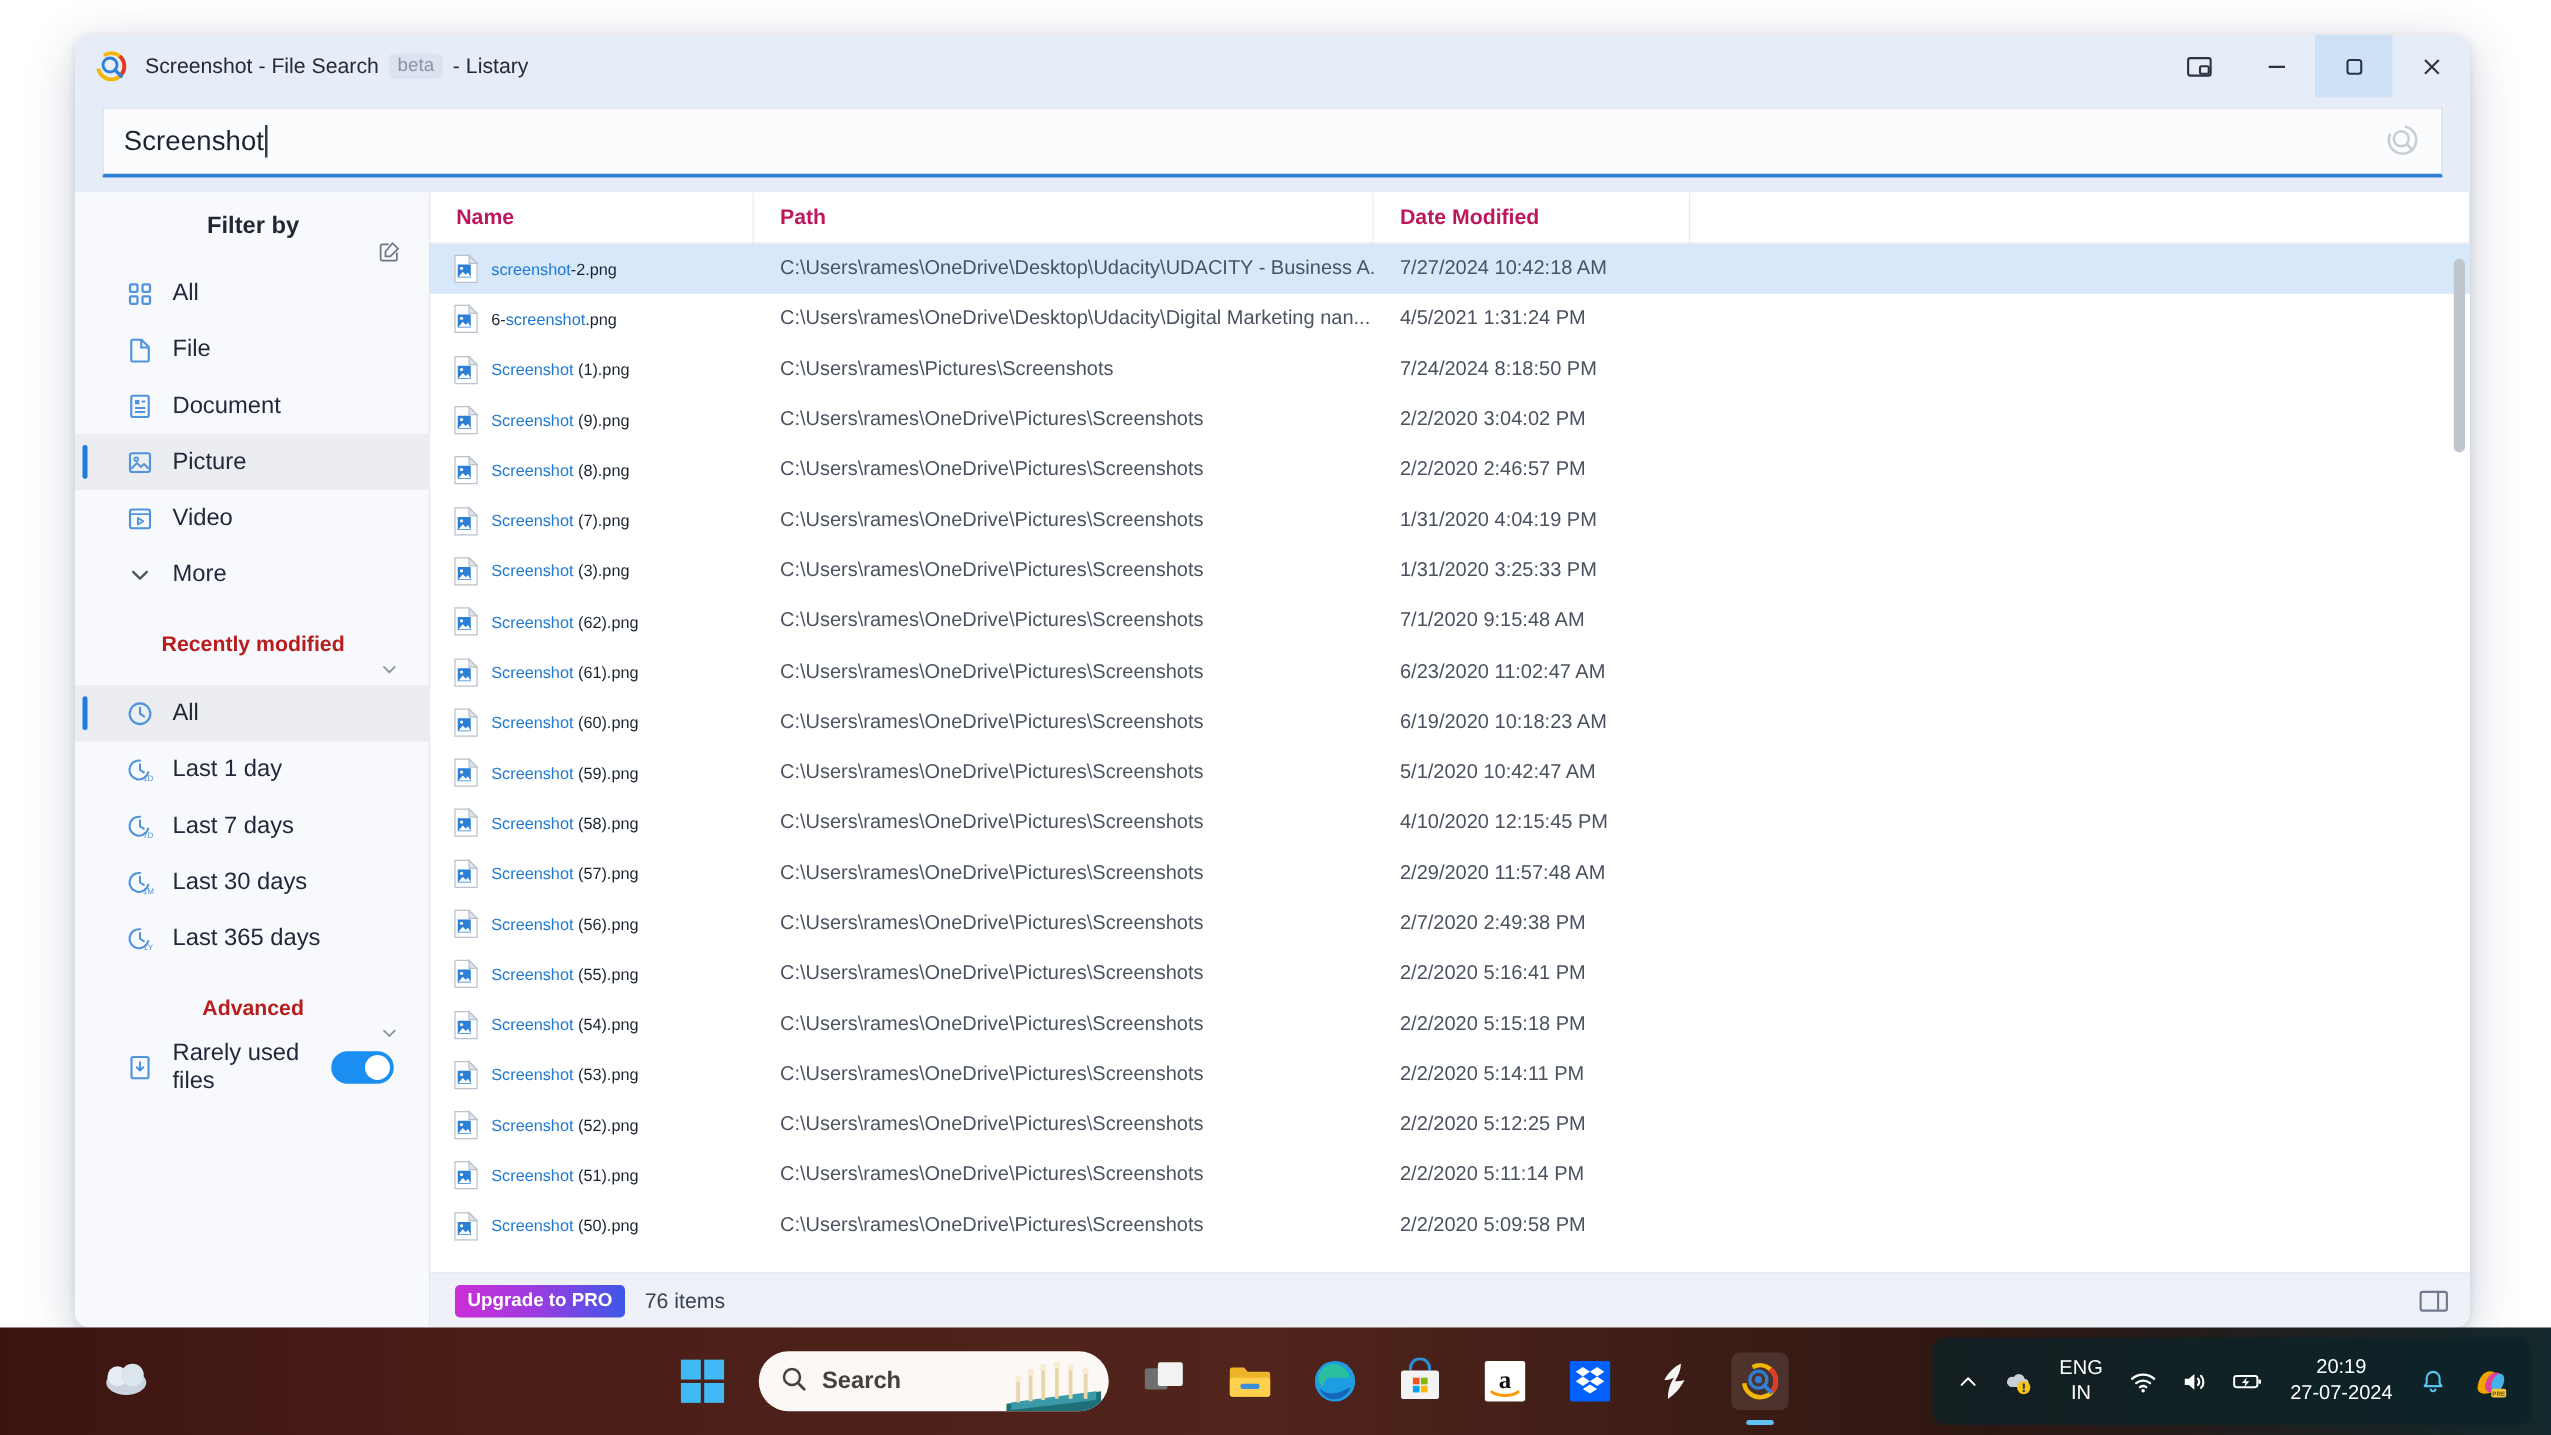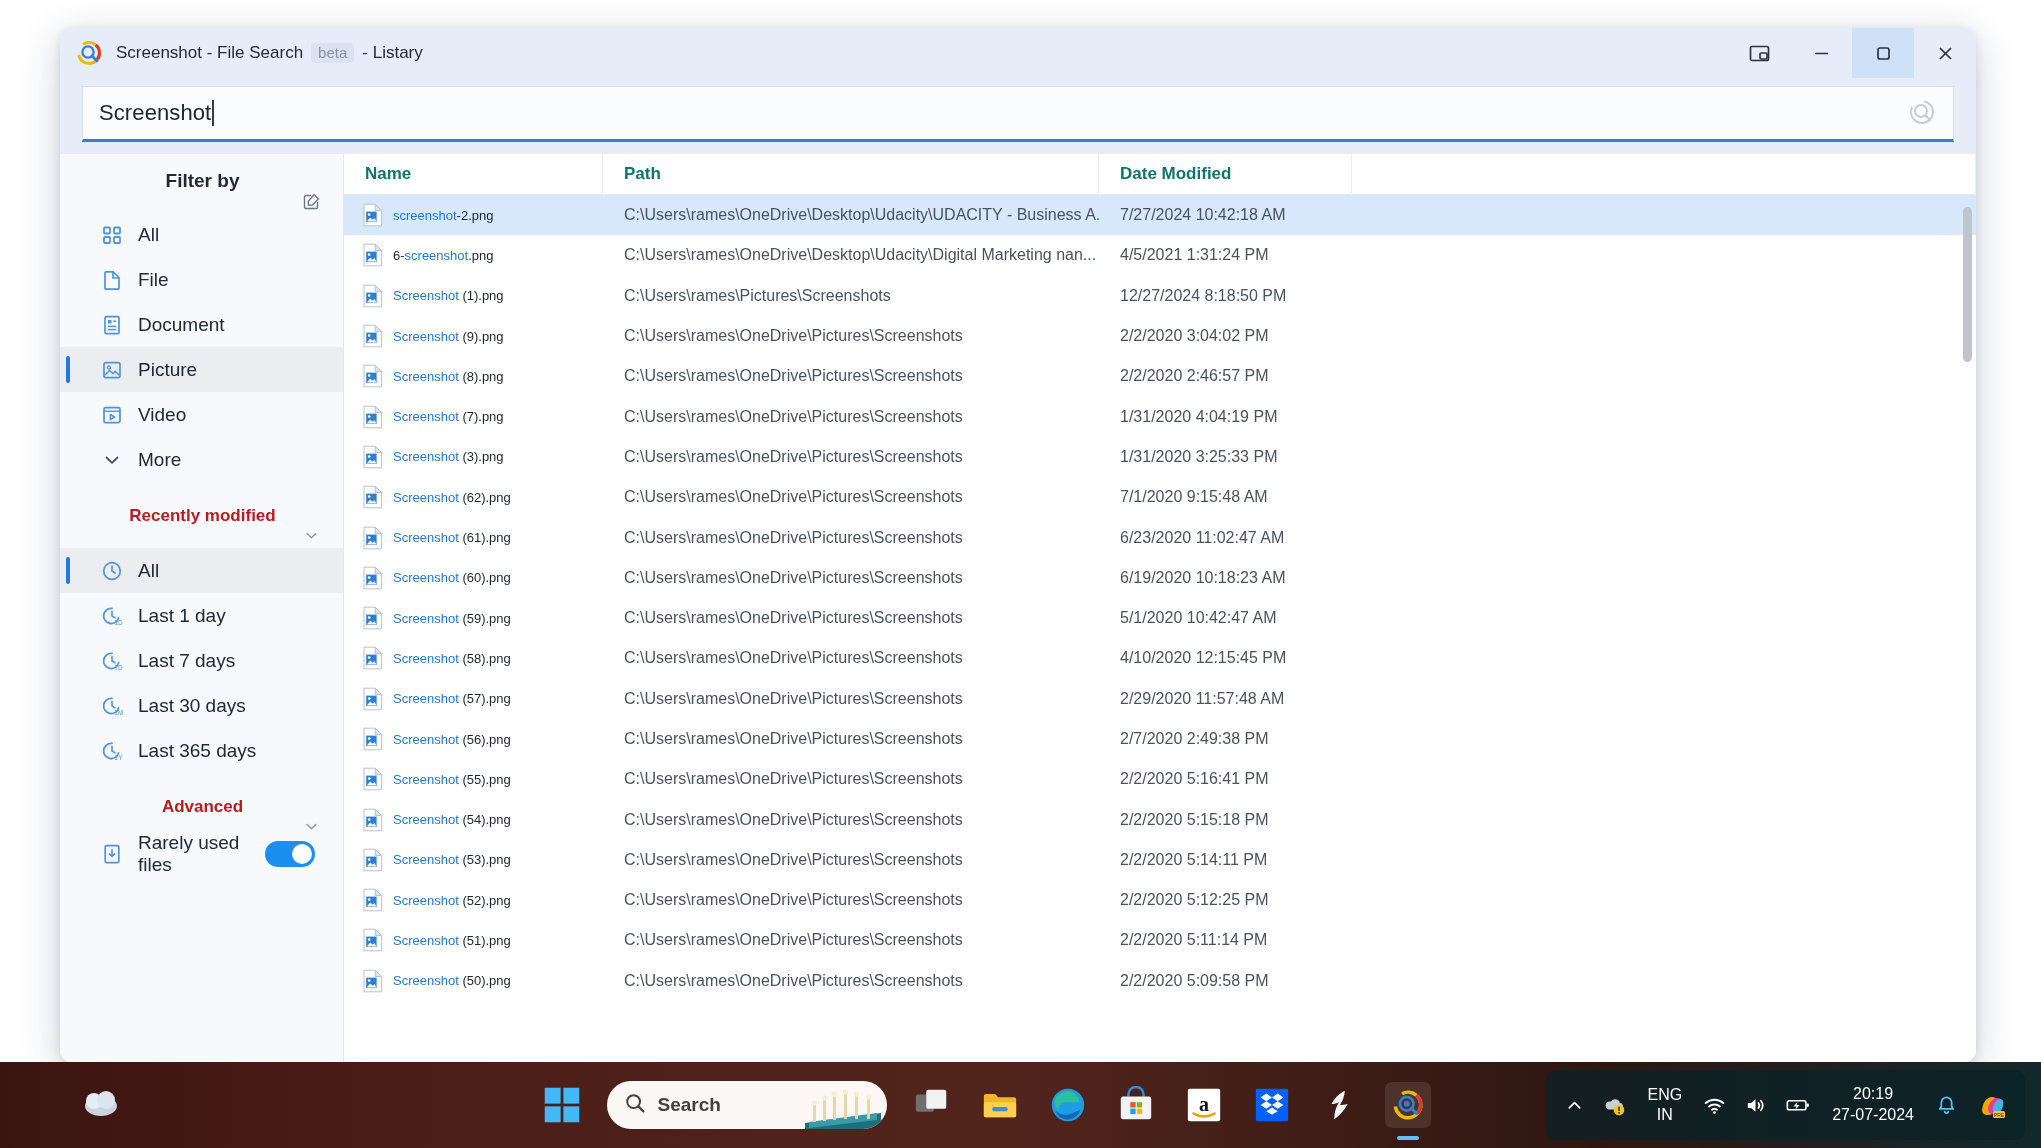--- a/index.html
+++ b/index.html
@@ -166,21 +166,21 @@
     display: flex; flex-direction: column;
   }
   #thead {
     height: 41px;
     flex: 0 0 41px;
     display: flex; align-items: center;
     border-bottom: 1px solid #e3e8ef;
     background: #ffffff;
   }
   #thead .th {
-    font-size: 17px; color: #0f766e; font-weight: bold;
+    font-size: 17px; color: #be185d; font-weight: bold;
     padding-left: 21px;
     height: 41px; display: flex; align-items: center;
     border-right: 1px solid #e9edf3;
   }
   .col-name { width: 259px; flex: 0 0 259px; }
   .col-path { width: 496px; flex: 0 0 496px; }
   .col-date { width: 253px; flex: 0 0 253px; }
   .col-rest { flex: 1 1 auto; }
 
   #tbody {
@@ -590,21 +590,21 @@
                   <span class="file-ic"><svg viewBox="0 0 21 24" width="21" height="24">
       <path d="M2 1.2h11.2L19.6 7.6v15.2H2z" fill="#ffffff" stroke="#b9c2cc" stroke-width="1"></path>
       <path d="M13.2 1.2v6.4h6.4z" fill="#dde4ec" stroke="#b9c2cc" stroke-width="1"></path>
       <rect x="4.2" y="8.6" width="10.4" height="10.4" fill="#2b7fd4"></rect>
       <circle cx="7.2" cy="11.6" r="1.3" fill="#ffffff"></circle>
       <path d="M4.8 18.4l3.4-4 2.4 2.4 1.8-1.8 2 3.4z" fill="#ffffff"></path>
     </svg></span>
                   <span><span></span><span class="hl">Screenshot</span><span> (1).png</span></span>
                 </div>
                 <div class="cell-path">C:\Users\rames\Pictures\Screenshots</div>
-                <div class="cell-date">12/27/2024 8:18:50 PM</div>
+                <div class="cell-date">7/24/2024 8:18:50 PM</div>
               </div>
               <div class="row">
                 <div class="cell-name">
                   <span class="file-ic"><svg viewBox="0 0 21 24" width="21" height="24">
       <path d="M2 1.2h11.2L19.6 7.6v15.2H2z" fill="#ffffff" stroke="#b9c2cc" stroke-width="1"></path>
       <path d="M13.2 1.2v6.4h6.4z" fill="#dde4ec" stroke="#b9c2cc" stroke-width="1"></path>
       <rect x="4.2" y="8.6" width="10.4" height="10.4" fill="#2b7fd4"></rect>
       <circle cx="7.2" cy="11.6" r="1.3" fill="#ffffff"></circle>
       <path d="M4.8 18.4l3.4-4 2.4 2.4 1.8-1.8 2 3.4z" fill="#ffffff"></path>
     </svg></span>
@@ -836,20 +836,30 @@
                 </div>
                 <div class="cell-path">C:\Users\rames\OneDrive\Pictures\Screenshots</div>
                 <div class="cell-date">2/2/2020 5:09:58 PM</div>
               </div>
             </div>
           <div id="scrollbar">
             <div id="scrollthumb"></div>
           </div>
         </div>
 
+        <div id="statusbar">
+          <span id="upgrade">Upgrade to PRO</span>
+          <span id="itemcount">76 items</span>
+          <span id="preview-toggle">
+            <svg viewBox="0 0 26 26" width="26" height="26">
+              <rect x="2.5" y="5.5" width="21" height="15" rx="1.8" fill="none" stroke="#44506a" stroke-width="1.7"></rect>
+              <line x1="16.5" y1="5.5" x2="16.5" y2="20.5" stroke="#44506a" stroke-width="1.7"></line>
+            </svg>
+          </span>
+        </div>
 
       </div>
     </div>
   </div>
 
   <div id="taskbar">
 
     <span id="tb-weather">
       <svg viewBox="0 0 46 46" width="46" height="46">
         <ellipse cx="23" cy="26" rx="16" ry="10" fill="#c9d4de"></ellipse>

